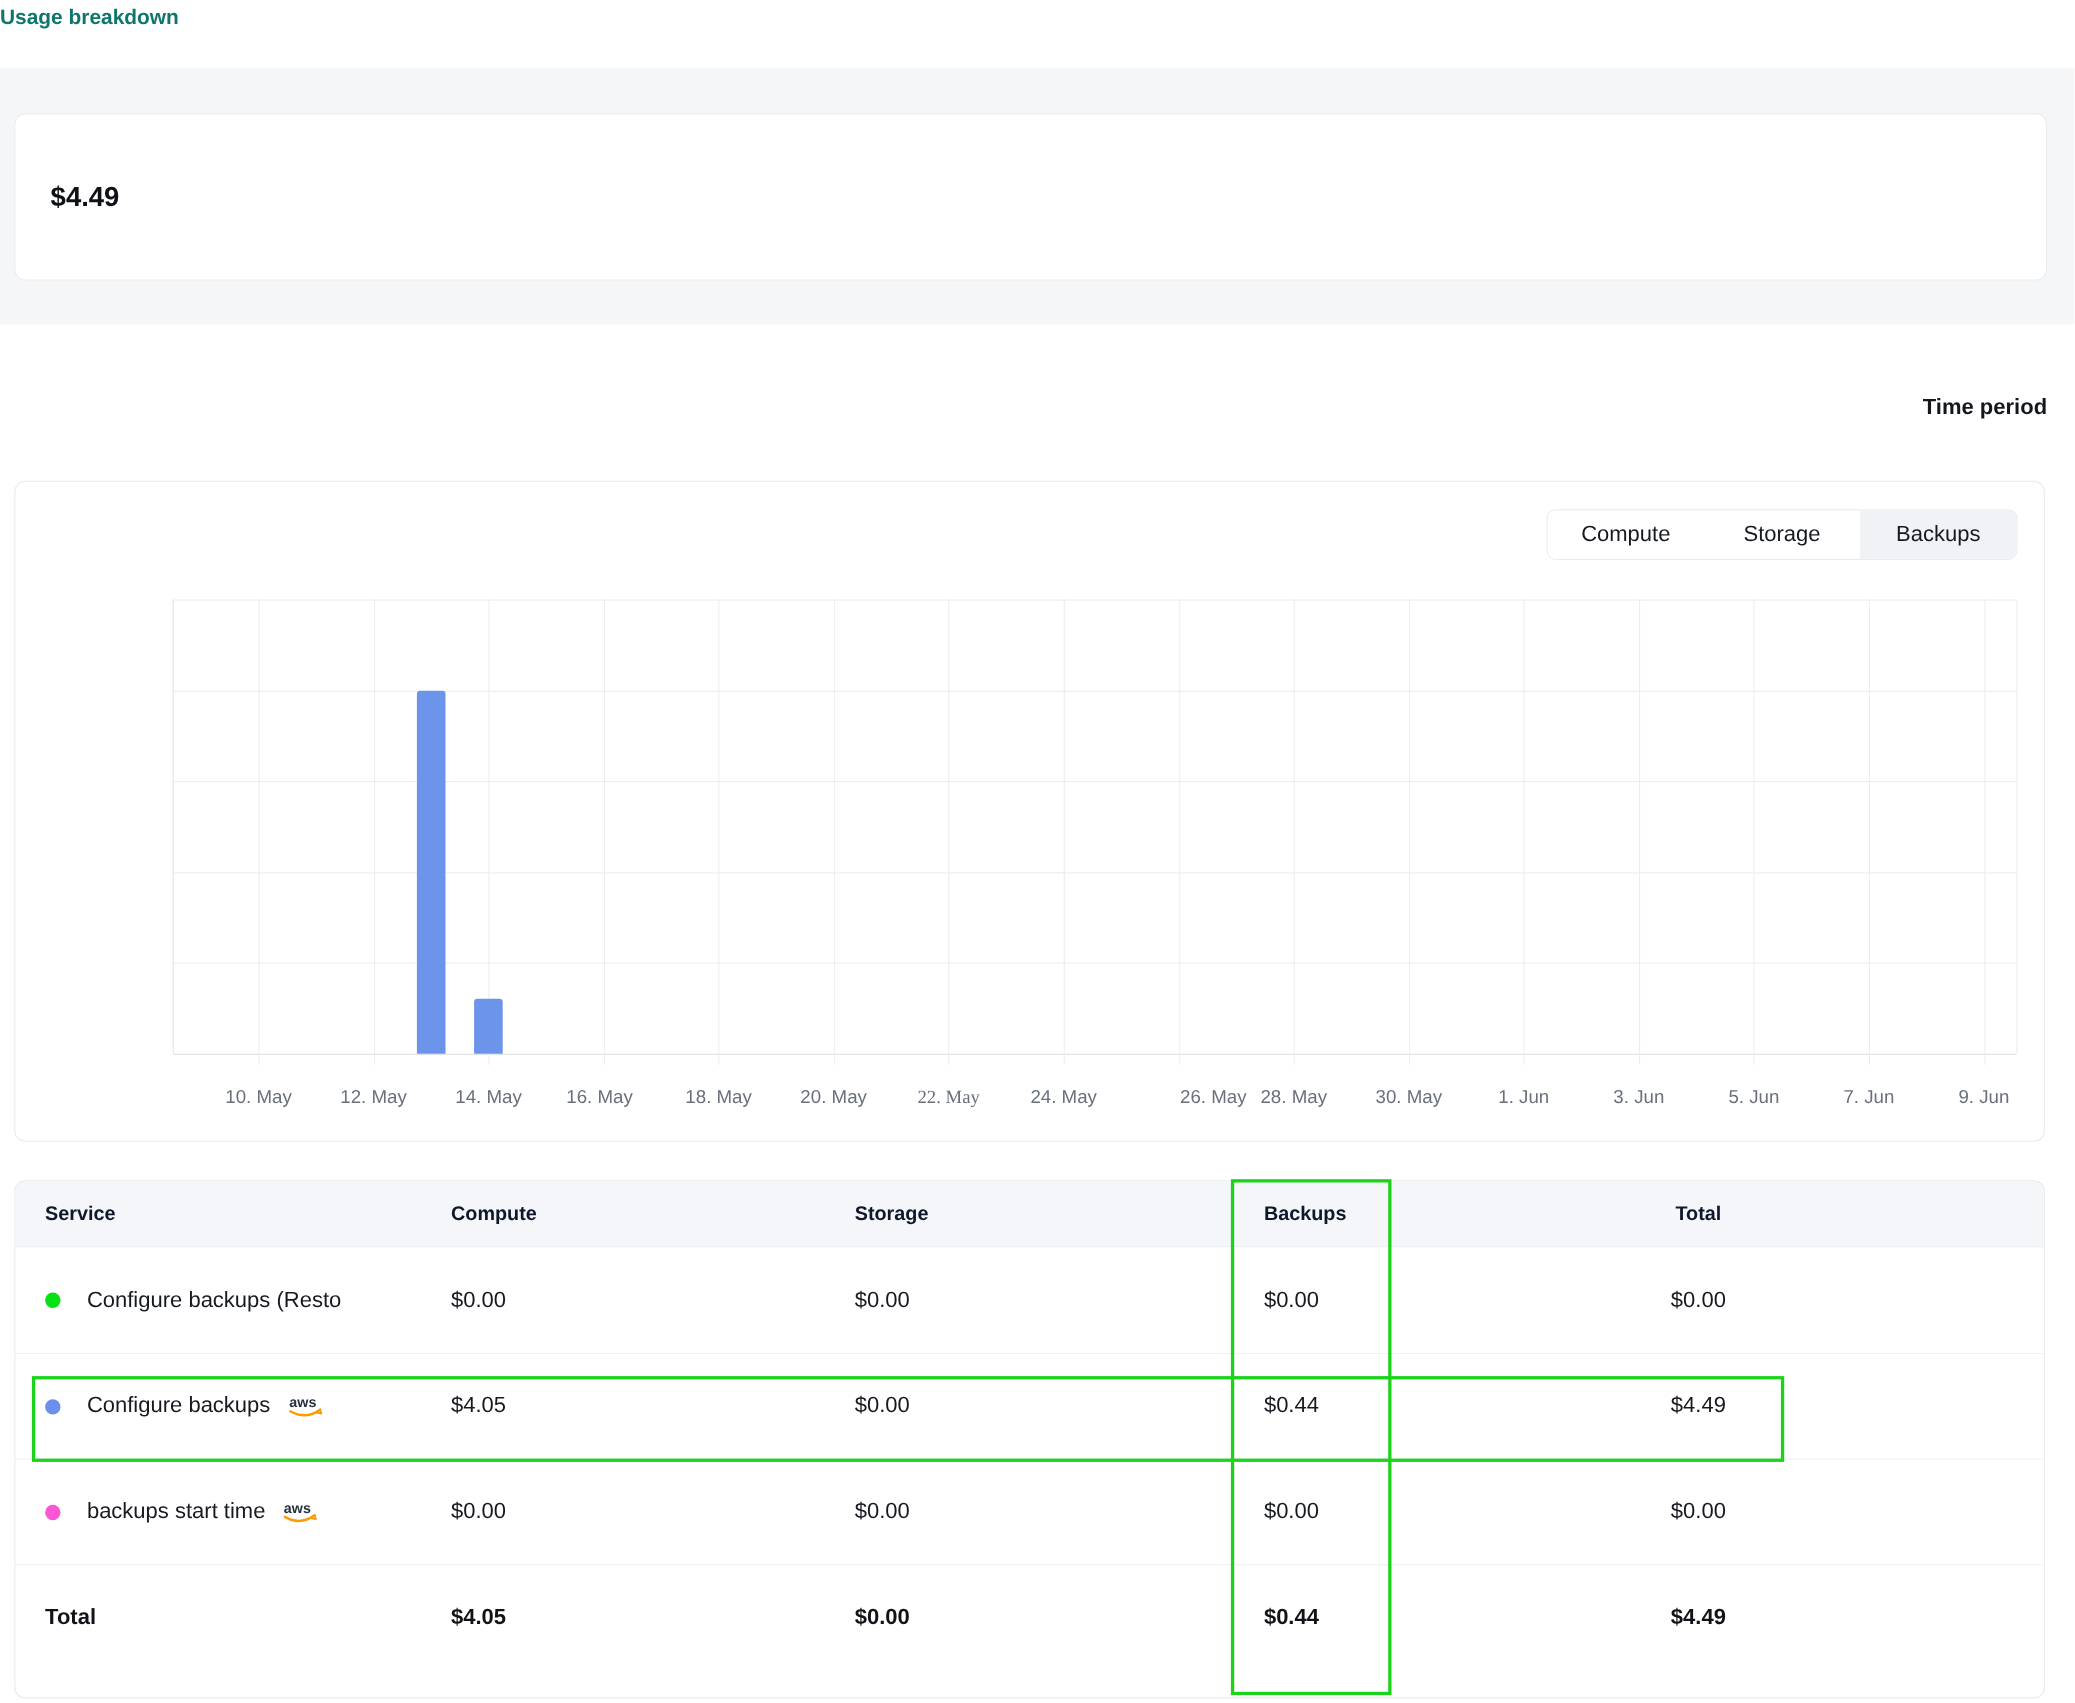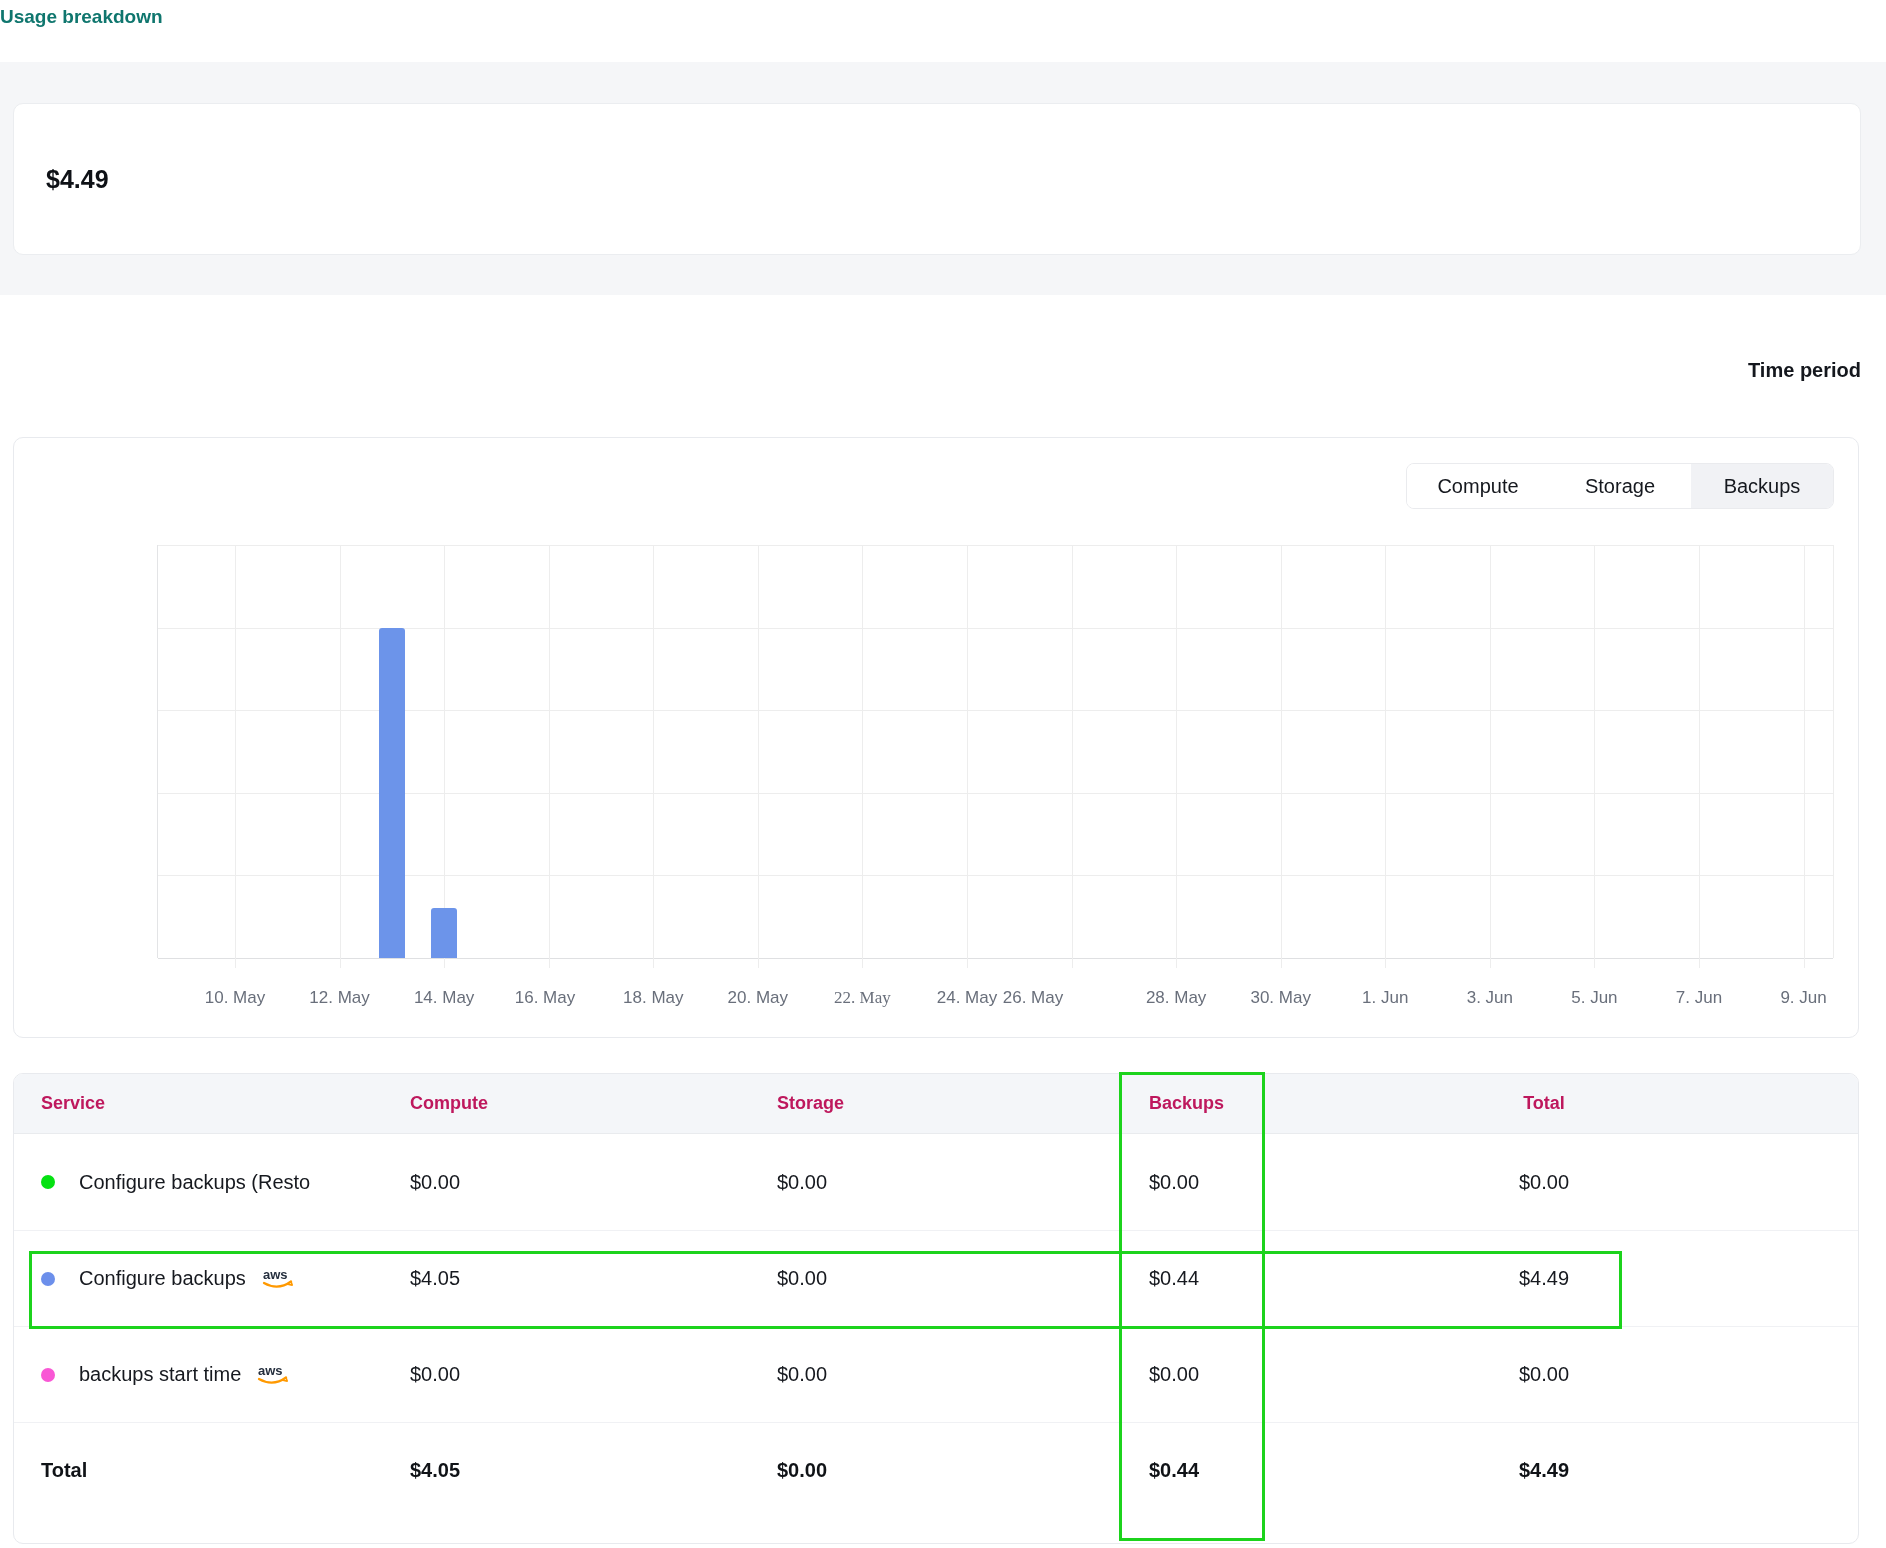--- a/index.html
+++ b/index.html
@@ -21,21 +21,21 @@
   .ylabels{position:absolute;left:16px;top:107px;width:119px;height:413px;}
   .ylabels span{position:absolute;right:0;transform:translateY(-50%);font-size:17px;color:#6a7280;white-space:nowrap;}
   .plot{position:absolute;left:143px;top:107px;width:1675px;height:413px;border-left:1px solid #e3e4e6;border-right:1px solid #ededed;}
   .hgrid{position:absolute;left:0;width:100%;height:1px;background:#ededed;}
   .hgrid.baseline{background:#dfe0e2;}
   .vgrid{position:absolute;top:0;width:1px;height:423px;background:#ededed;}
   .xlabel{position:absolute;top:443px;transform:translateX(-50%);font-size:17px;color:#696f7b;white-space:nowrap;}
   .bar{position:absolute;bottom:0;width:26px;border-radius:3px 3px 0 0;}
   .table-card{top:1073px;height:471px;}
   .trow{display:grid;grid-template-columns:369px 367px 372px 200px 390px;padding-left:27px;align-items:center;box-sizing:border-box;}
-  .thead{height:60px;background:#f4f6f9;border-bottom:1px solid #e9ebee;border-radius:9px 9px 0 0;font-size:18px;font-weight:600;color:#be185d;}
+  .thead{height:60px;background:#f4f6f9;border-bottom:1px solid #e9ebee;border-radius:9px 9px 0 0;font-size:18px;font-weight:600;color:#0f172a;}
   .tbody-row{height:96px;font-size:20px;color:#16191f;}
   .tbody-row + .tbody-row{border-top:1px solid #f0f1f4;}
   .total-row{height:96px;font-size:20px;font-weight:700;color:#101317;border-top:1px solid #f0f1f4;}
   .c-total{text-align:center;}
   .svc{display:flex;align-items:center;}
   .dot{width:14px;height:14px;border-radius:50%;margin-right:24px;flex:none;}
   .aws{margin-left:14px;flex:none;}
   .annotation{position:absolute;pointer-events:none;z-index:5;}
 </style>
 </head>
@@ -76,21 +76,21 @@
       <span class="xlabel" style="left: 387px;">16. May</span>
       <div class="vgrid" style="left: 495.28px;"></div>
       <span class="xlabel" style="left: 495.28px;">18. May</span>
       <div class="vgrid" style="left: 599.85px;"></div>
       <span class="xlabel" style="left: 599.85px;">20. May</span>
       <div class="vgrid" style="left: 704.42px;"></div>
       <span class="xlabel" style="left: 704.42px; font-family: Liberation Serif, serif;">22. May</span>
       <div class="vgrid" style="left: 808.99px;"></div>
       <span class="xlabel" style="left: 808.99px;">24. May</span>
       <div class="vgrid" style="left: 913.56px;"></div>
-      <span class="xlabel" style="left: 875px;">26. May</span>
+      <span class="xlabel" style="left: 945px;">26. May</span>
       <div class="vgrid" style="left: 1018.13px;"></div>
       <span class="xlabel" style="left: 1018.13px;">28. May</span>
       <div class="vgrid" style="left: 1122.7px;"></div>
       <span class="xlabel" style="left: 1122.7px;">30. May</span>
       <div class="vgrid" style="left: 1227.27px;"></div>
       <span class="xlabel" style="left: 1227.27px;">1. Jun</span>
       <div class="vgrid" style="left: 1331.84px;"></div>
       <span class="xlabel" style="left: 1331.84px;">3. Jun</span>
       <div class="vgrid" style="left: 1436.41px;"></div>
       <span class="xlabel" style="left: 1436.41px;">5. Jun</span>

